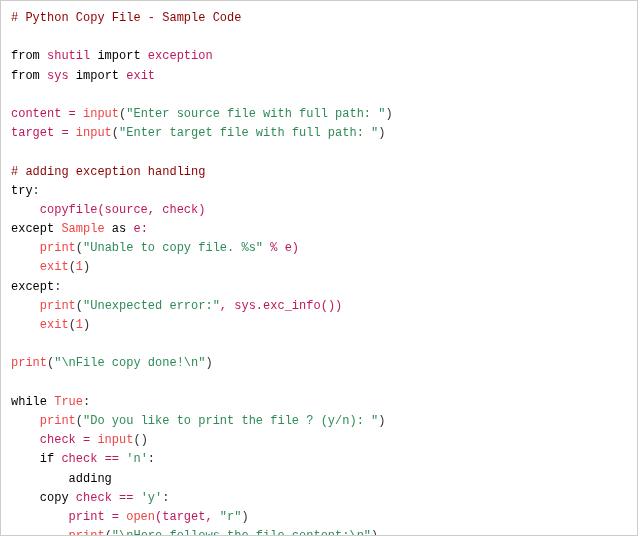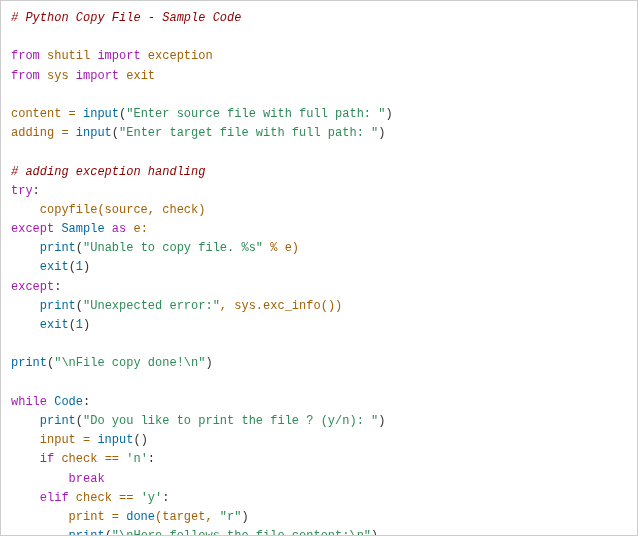--- a/index.html
+++ b/index.html
@@ -12,56 +12,56 @@
   }
   .code-block {
     border: 1px solid #ccc;
     width: 638px;
     height: 536px;
     box-sizing: border-box;
     padding: 8px 10px;
     overflow: hidden;
     white-space: pre;
   }
-  .c-comment { color: #8b0000; font-style: italic; }
-  .c-keyword { color: #a21caf; }
-  .c-builtin { color: #0369a1; }
+  .c-comment { color: #8b0000; }
+  .c-keyword { color: #000000; }
+  .c-builtin { color: #ef4444; }
   .c-string  { color: #2e8b57; }
-  .c-text    { color: #a16207; }
+  .c-text    { color: #be185d; }
   .c-punct   { color: #333; }
 </style>
 </head>
 <body>
 
 <div class="code-block"><span class="c-comment"># Python Copy File - Sample Code</span>
 
 <span class="c-keyword">from</span><span class="c-text"> shutil </span><span class="c-keyword">import</span><span class="c-text"> exception</span>
 <span class="c-keyword">from</span><span class="c-text"> sys </span><span class="c-keyword">import</span><span class="c-text"> exit</span>
 
 <span class="c-text">content = </span><span class="c-builtin">input</span><span class="c-punct">(</span><span class="c-string">"Enter source file with full path: "</span><span class="c-punct">)</span>
-<span class="c-text">adding = </span><span class="c-builtin">input</span><span class="c-punct">(</span><span class="c-string">"Enter target file with full path: "</span><span class="c-punct">)</span>
+<span class="c-text">target = </span><span class="c-builtin">input</span><span class="c-punct">(</span><span class="c-string">"Enter target file with full path: "</span><span class="c-punct">)</span>
 
 <span class="c-comment"># adding exception handling</span>
 <span class="c-keyword">try</span><span class="c-punct">:</span>
 <span class="c-text">    copyfile(source, check)</span>
 <span class="c-keyword">except</span><span class="c-text"> </span><span class="c-builtin">Sample</span><span class="c-keyword"> as</span><span class="c-text"> e:</span>
 <span class="c-text">    </span><span class="c-builtin">print</span><span class="c-punct">(</span><span class="c-string">"Unable to copy file. %s"</span><span class="c-text"> % e)</span>
 <span class="c-text">    </span><span class="c-builtin">exit</span><span class="c-punct">(</span><span class="c-builtin">1</span><span class="c-punct">)</span>
 <span class="c-keyword">except</span><span class="c-punct">:</span>
 <span class="c-text">    </span><span class="c-builtin">print</span><span class="c-punct">(</span><span class="c-string">"Unexpected error:"</span><span class="c-text">, sys.exc_info())</span>
 <span class="c-text">    </span><span class="c-builtin">exit</span><span class="c-punct">(</span><span class="c-builtin">1</span><span class="c-punct">)</span>
 
 <span class="c-builtin">print</span><span class="c-punct">(</span><span class="c-string">"\nFile copy done!\n"</span><span class="c-punct">)</span>
 
-<span class="c-keyword">while</span><span class="c-text"> </span><span class="c-builtin">Code</span><span class="c-punct">:</span>
+<span class="c-keyword">while</span><span class="c-text"> </span><span class="c-builtin">True</span><span class="c-punct">:</span>
 <span class="c-text">    </span><span class="c-builtin">print</span><span class="c-punct">(</span><span class="c-string">"Do you like to print the file ? (y/n): "</span><span class="c-punct">)</span>
-<span class="c-text">    input = </span><span class="c-builtin">input</span><span class="c-punct">()</span>
+<span class="c-text">    check = </span><span class="c-builtin">input</span><span class="c-punct">()</span>
 <span class="c-text">    </span><span class="c-keyword">if</span><span class="c-text"> check == </span><span class="c-string">'n'</span><span class="c-punct">:</span>
-<span class="c-text">        </span><span class="c-keyword">break</span>
-<span class="c-text">    </span><span class="c-keyword">elif</span><span class="c-text"> check == </span><span class="c-string">'y'</span><span class="c-punct">:</span>
-<span class="c-text">        print = </span><span class="c-builtin">done</span><span class="c-text">(target, </span><span class="c-string">"r"</span><span class="c-punct">)</span>
+<span class="c-text">        </span><span class="c-keyword">adding</span>
+<span class="c-text">    </span><span class="c-keyword">copy</span><span class="c-text"> check == </span><span class="c-string">'y'</span><span class="c-punct">:</span>
+<span class="c-text">        print = </span><span class="c-builtin">open</span><span class="c-text">(target, </span><span class="c-string">"r"</span><span class="c-punct">)</span>
 <span class="c-text">        </span><span class="c-builtin">print</span><span class="c-punct">(</span><span class="c-string">"\nHere follows the file content:\n"</span><span class="c-punct">)</span>
 
 
 
 
 
 </div>
 
 </body></html>

